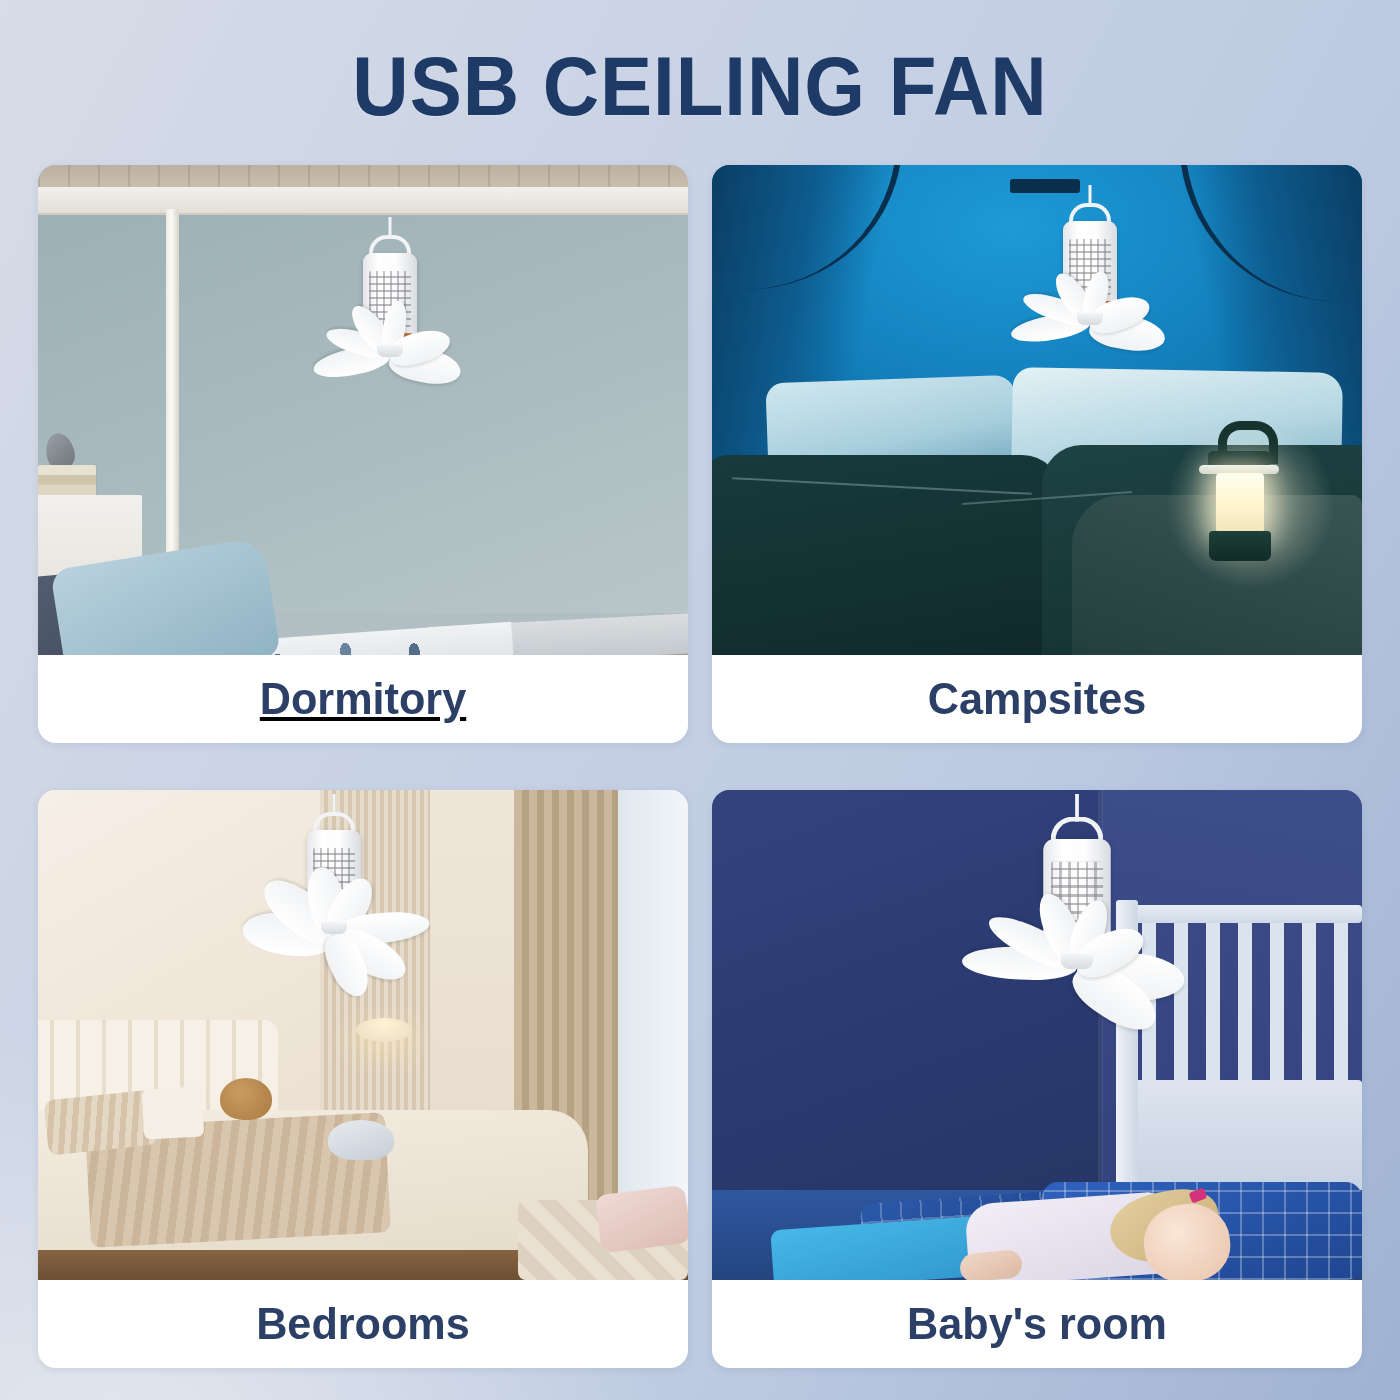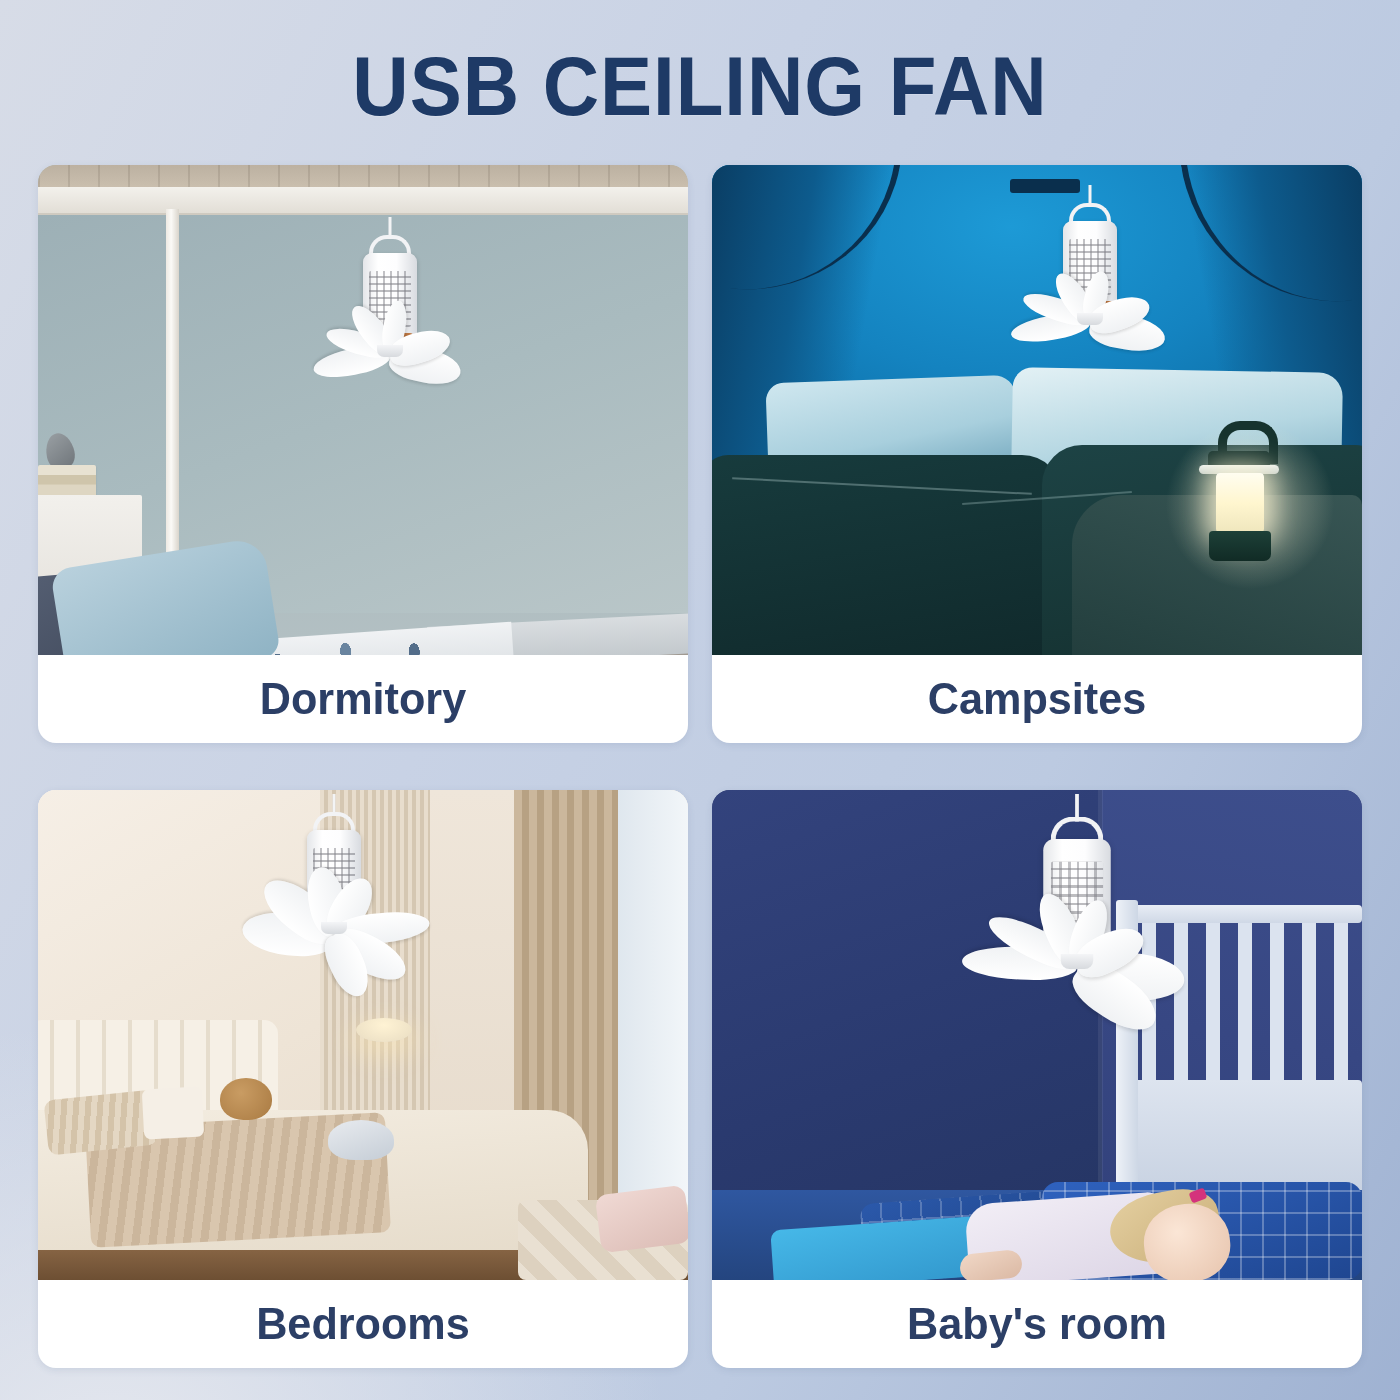--- a/index.html
+++ b/index.html
@@ -29,21 +29,21 @@
   }
 
   
   .grid{position:absolute;left:38px;top:165px;width:1324px;height:1200px;}
   .card{
     position:absolute;width:650px;height:578px;
     background:#fff;border-radius:18px;overflow:hidden;
     box-shadow:0 2px 7px rgba(70,90,130,.13);
     display:flex;flex-direction:column;
   }
-  .card.c0{left:0;top:0;}
+  .card.c0{left:0;top:0;text-decoration:underline;}
   .card.c1{left:674px;top:0;}
   .card.c2{left:0;top:625px;text-align:center;}
   .card.c3{left:674px;top:625px;}
 
   .photo{position:relative;width:650px;height:490px;overflow:hidden;}
   .caption{
     flex:1;display:flex;align-items:center;justify-content:center;
     font-size:45px;font-weight:bold;color:#2c3f66;letter-spacing:0px;
     transform:scaleX(0.96);
   }

